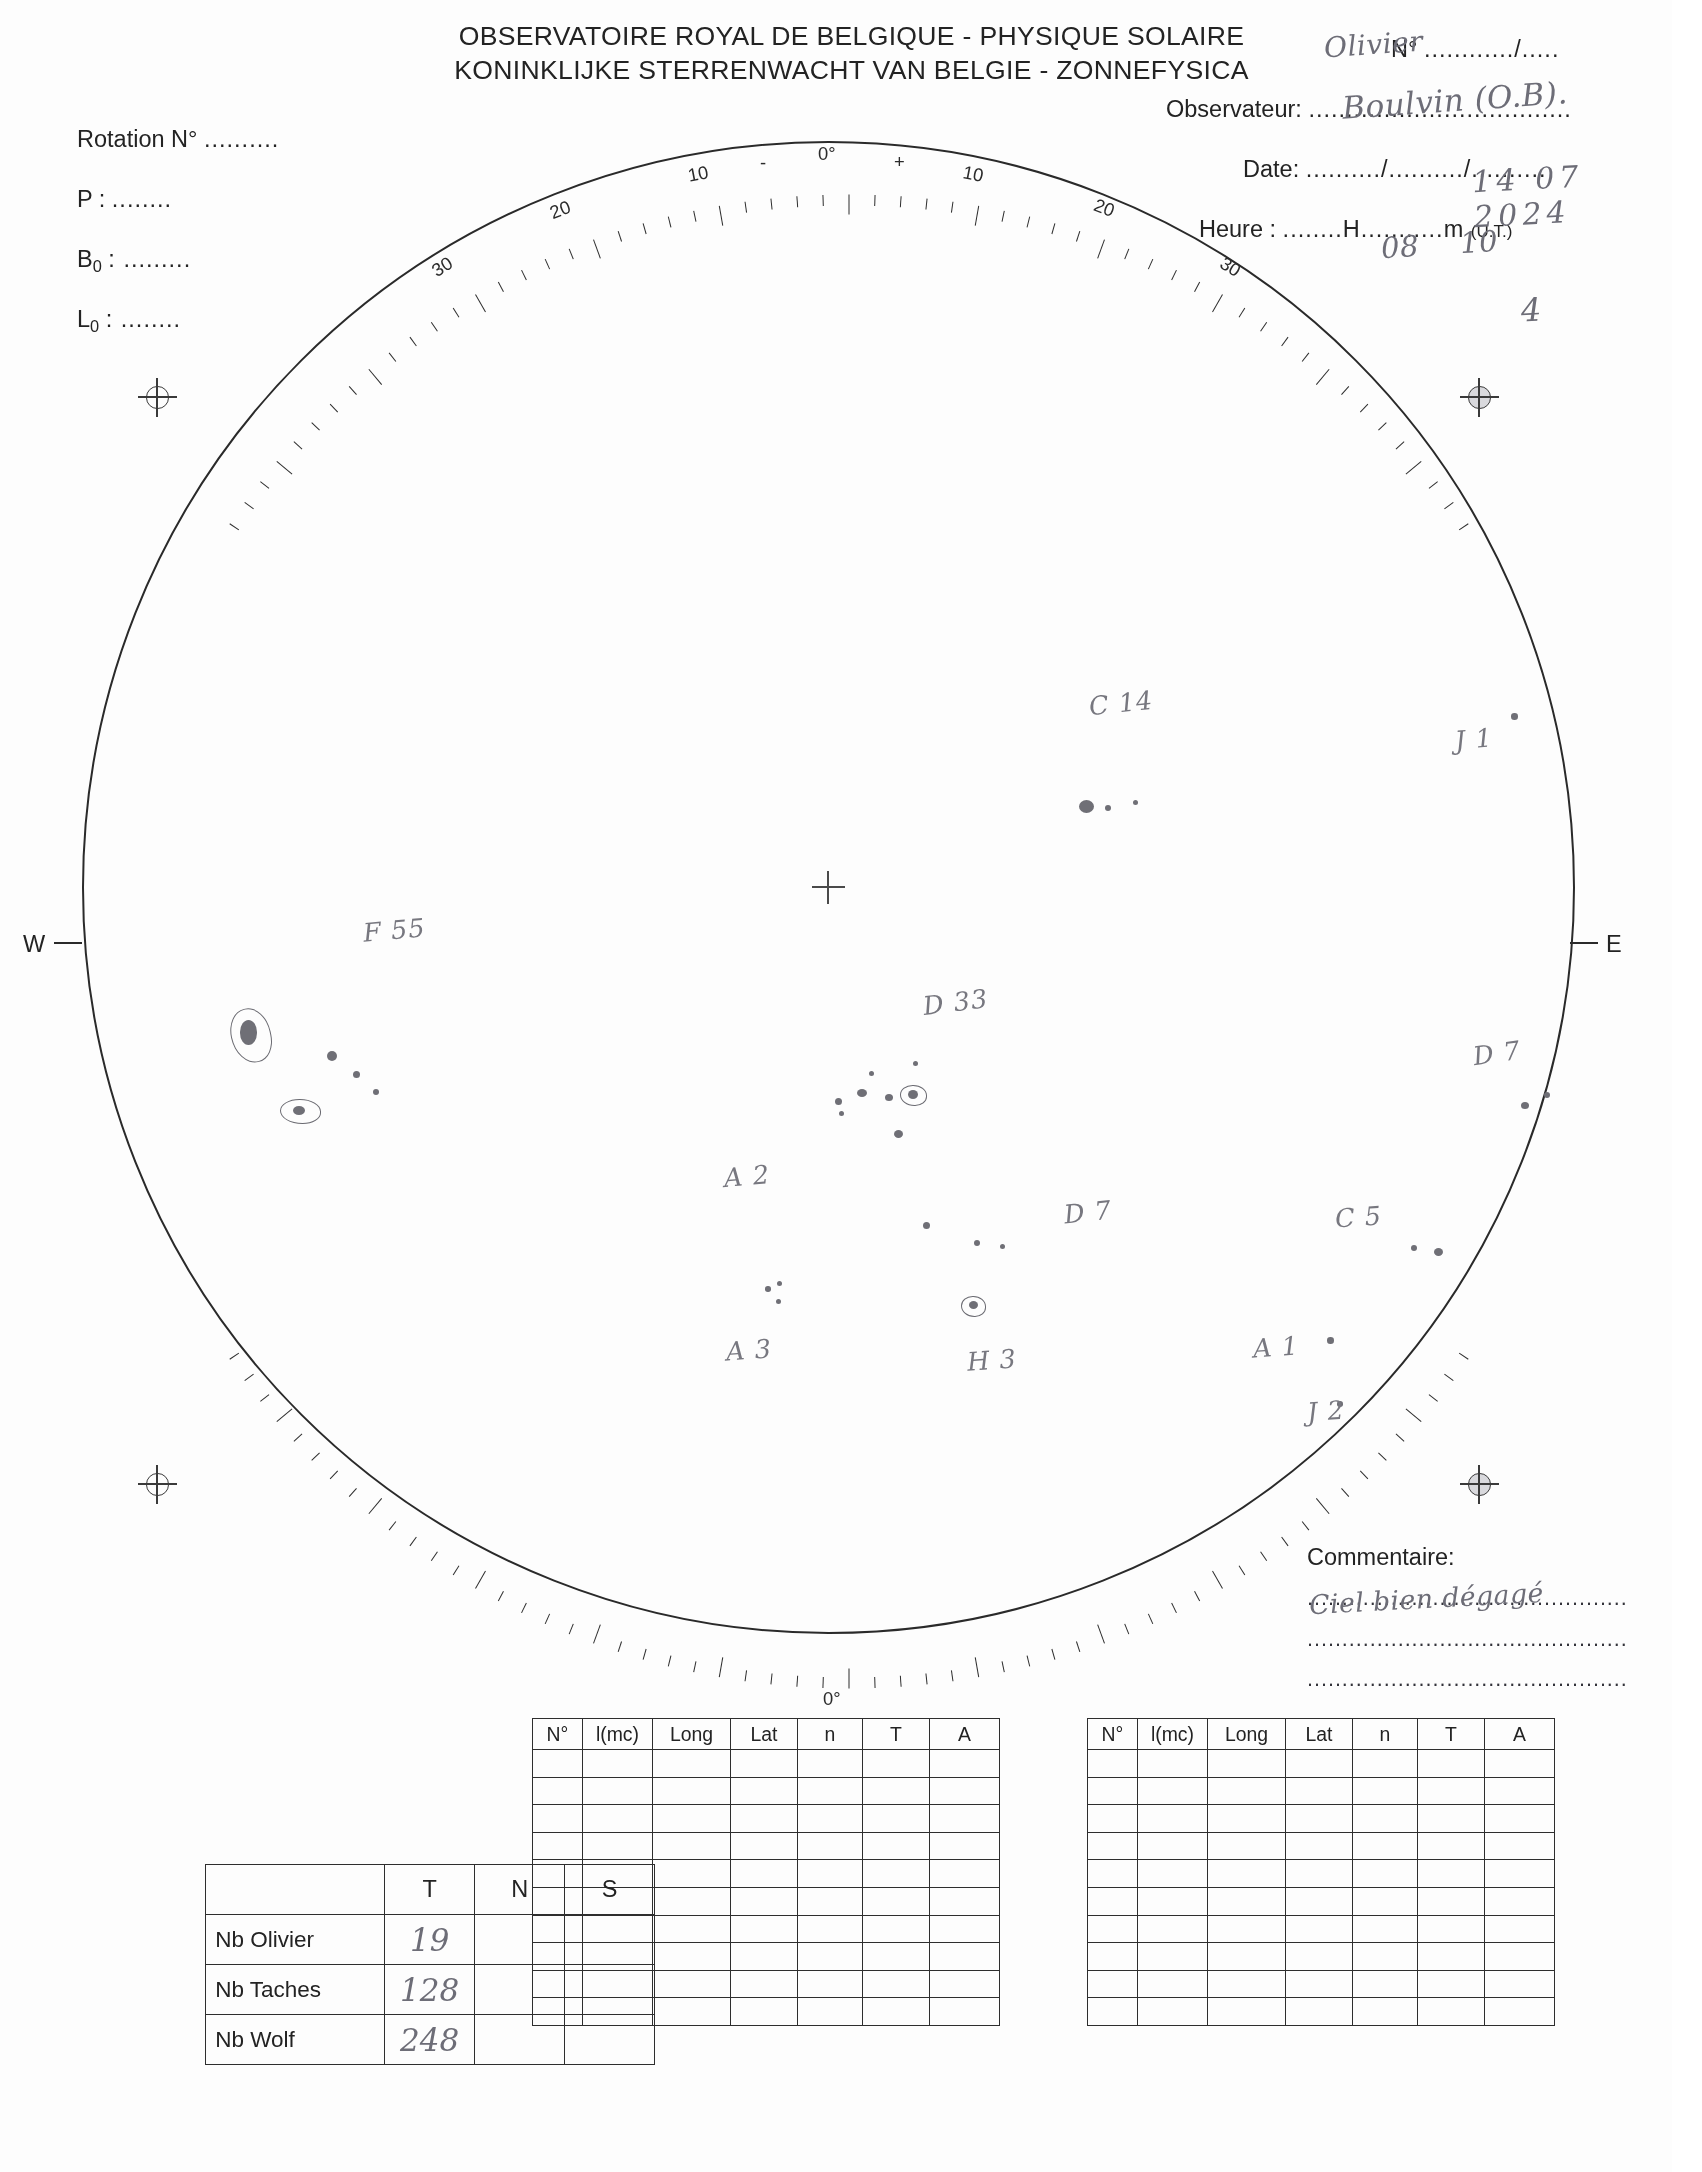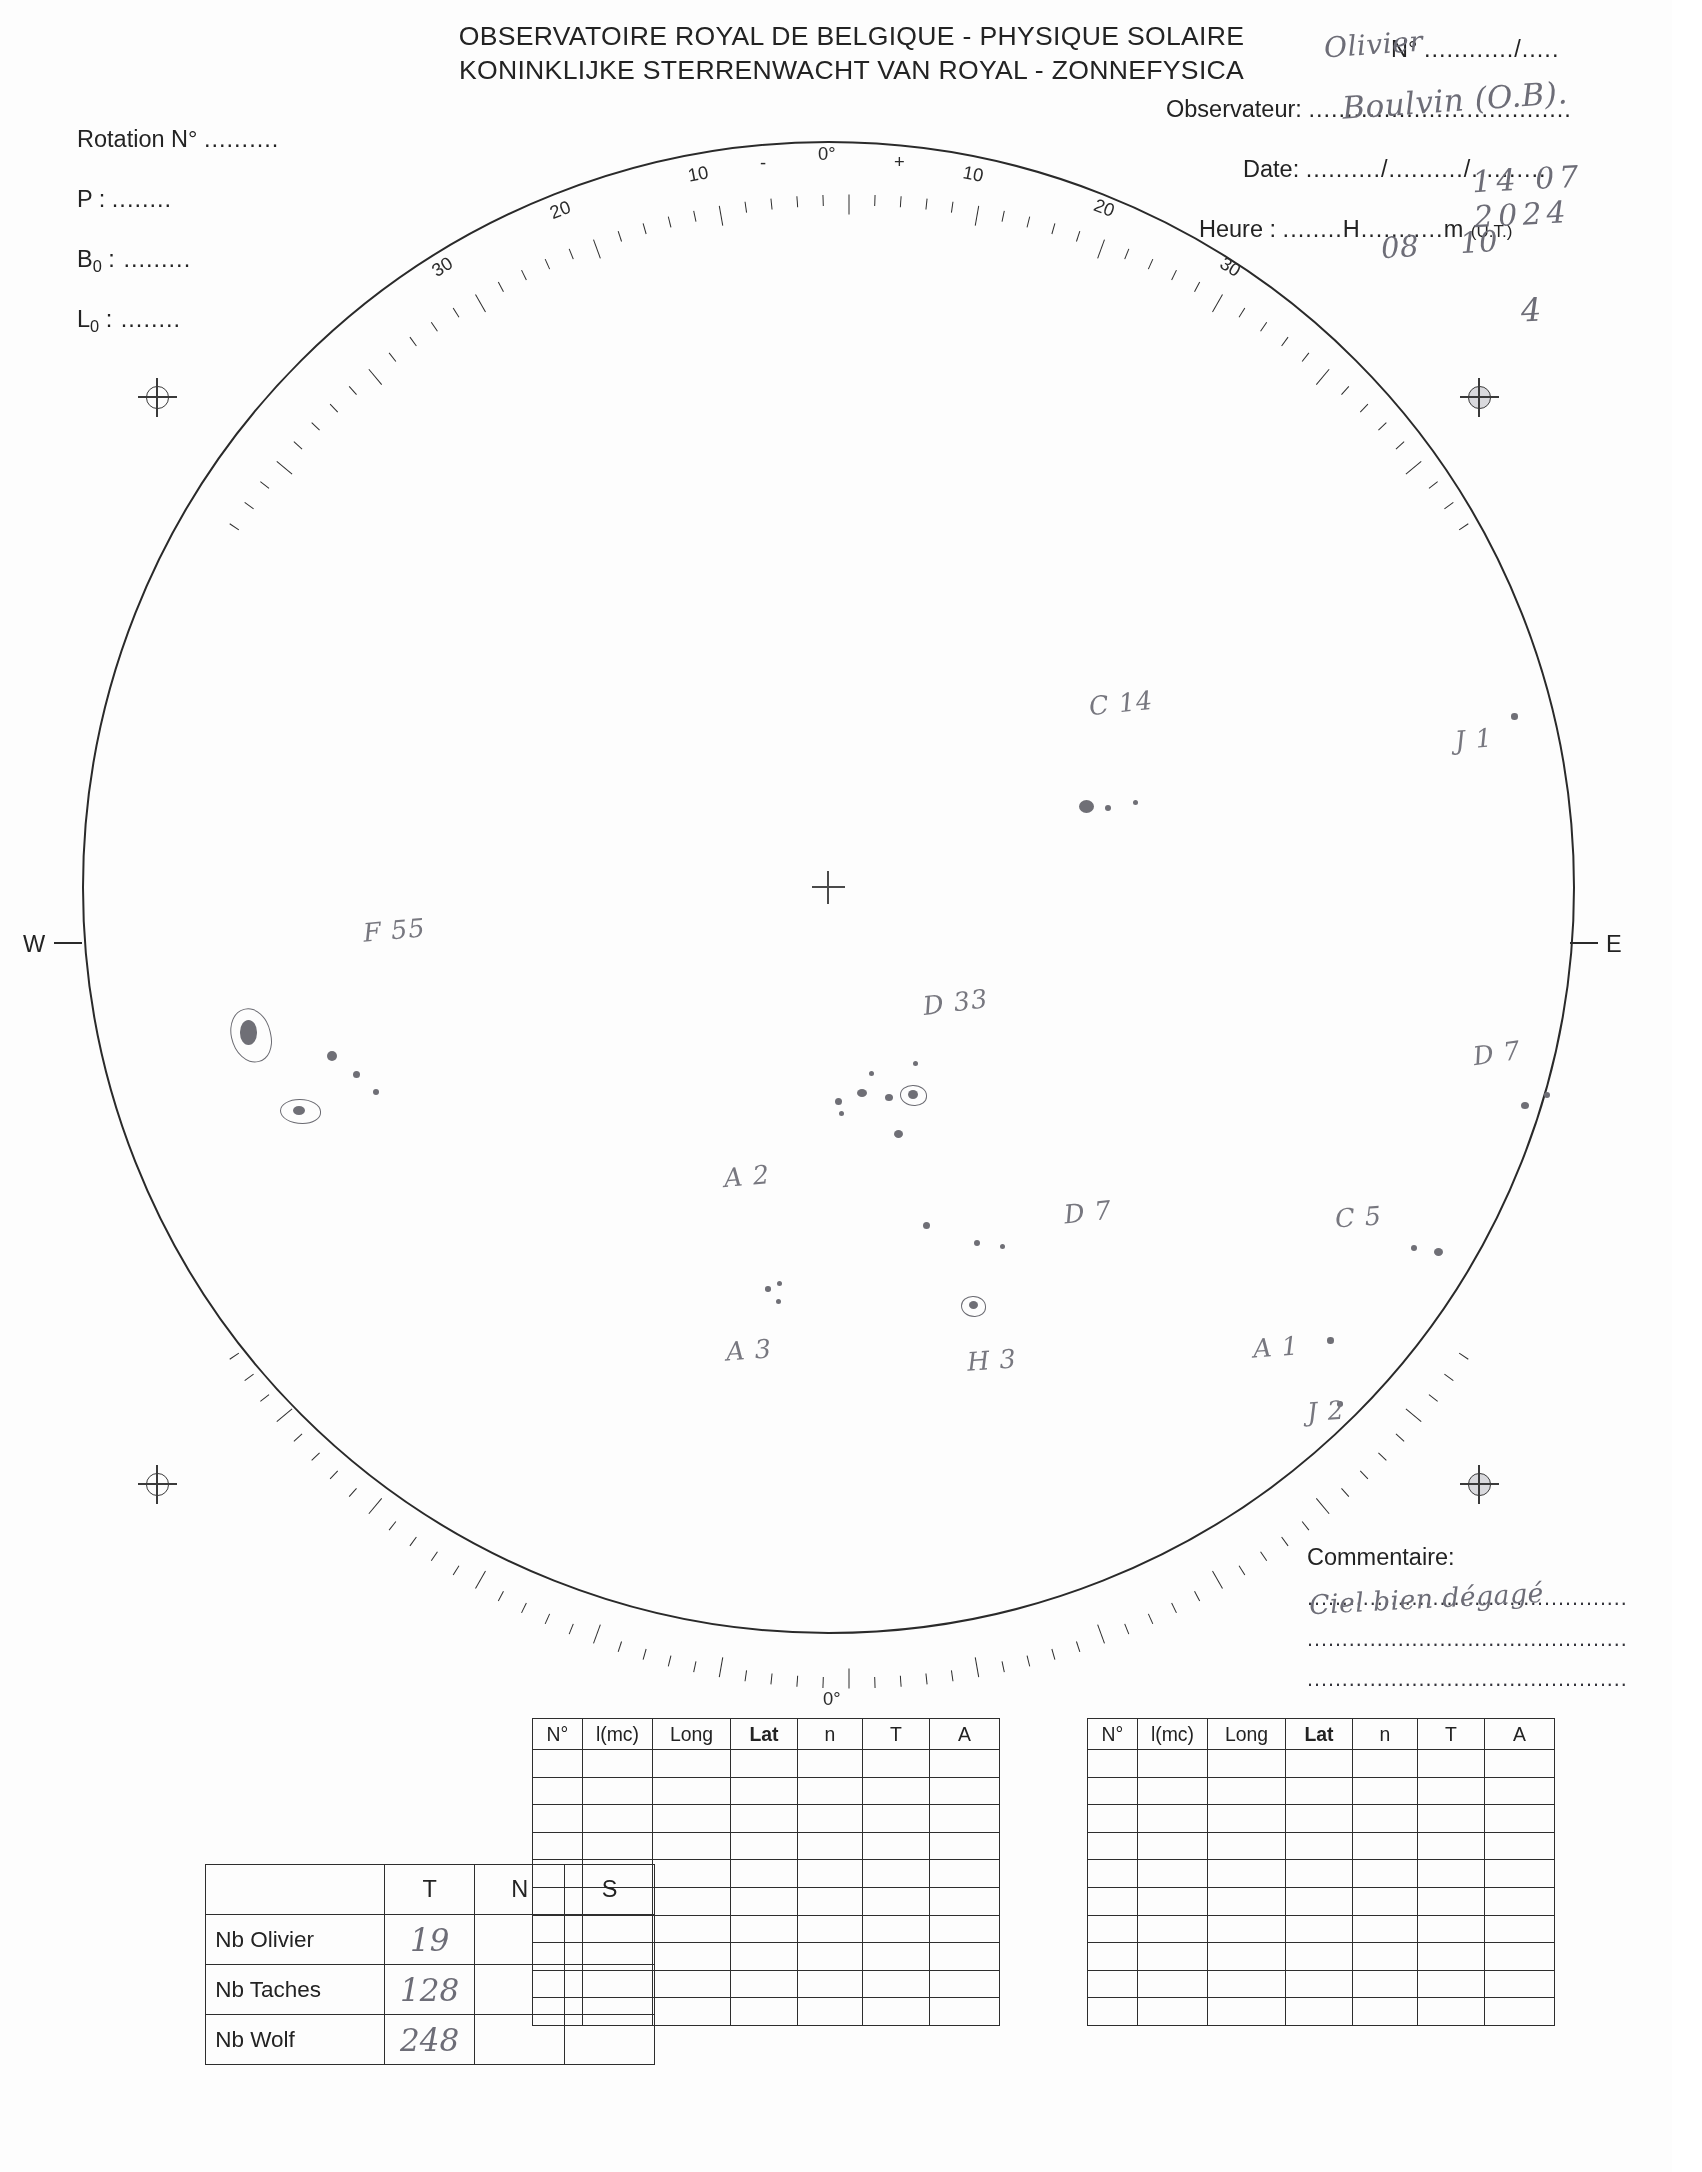--- a/index.html
+++ b/index.html
@@ -272,21 +272,21 @@
     color: #232323;
     height: 26.6px;
     padding: 0;
   }
   #tbl-left { left: 532px; top: 1718px; }
   #tbl-right { left: 1087px; top: 1718px; }
   #tbl-left th, #tbl-right th { height: 30px; }
   .col-n  { width: 49px; }
   .col-imc { width: 69px; }
   .col-long { width: 77px; }
-  .col-lat { width: 66px; font-weight: bold; }
+  .col-lat { width: 66px; }
   .col-nn  { width: 64px; }
   .col-t   { width: 66px; }
   .col-a   { width: 69px; }
 
   #tbl-counts { left: 205px; top: 1864px; }
   #tbl-counts td { height: 49px; }
   .lbl-col { width: 169px; text-align: left; padding-left: 9.2px; font-size: 22.5px; }
   .tns-col { width: 89px; font-size: 23.5px; }
   .cnt-val {
     font-family: "DejaVu Serif", serif;
@@ -296,21 +296,21 @@
   }
   .blank-cell { }
 </style>
 </head>
 <body>
 
 <div id="sheet">
 
   <div class="hdr-title">
     <span class="l1">OBSERVATOIRE ROYAL DE BELGIQUE - PHYSIQUE SOLAIRE</span>
-    <span class="l2">KONINKLIJKE STERRENWACHT VAN ROYAL - ZONNEFYSICA</span>
+    <span class="l2">KONINKLIJKE STERRENWACHT VAN BELGIE - ZONNEFYSICA</span>
   </div>
 
   <div class="left-block">
     <div class="row">
       <span>Rotation N°</span>
       <span class="dots">..........</span>
     </div>
     <div class="row">
       <span>P :</span>
       <span class="dots">........</span>

